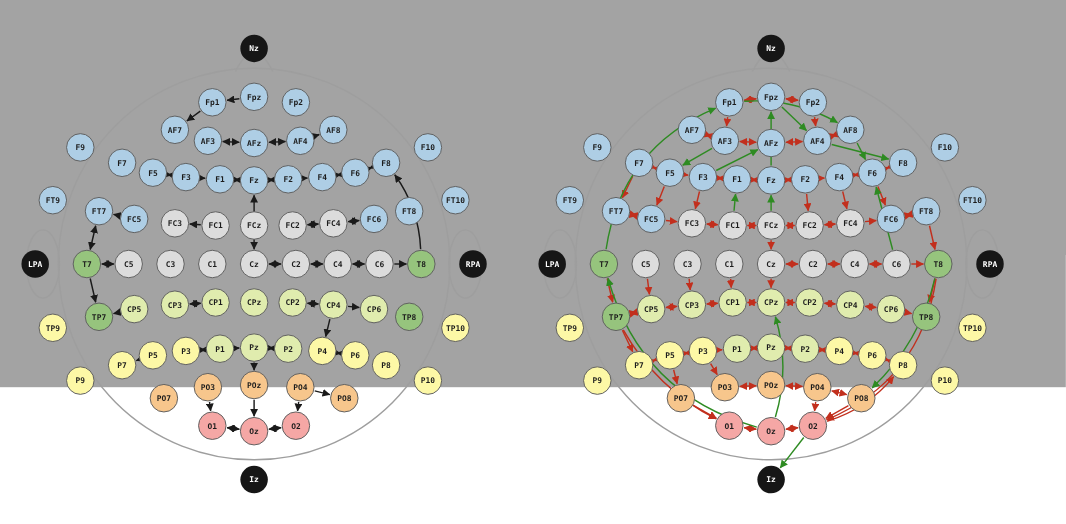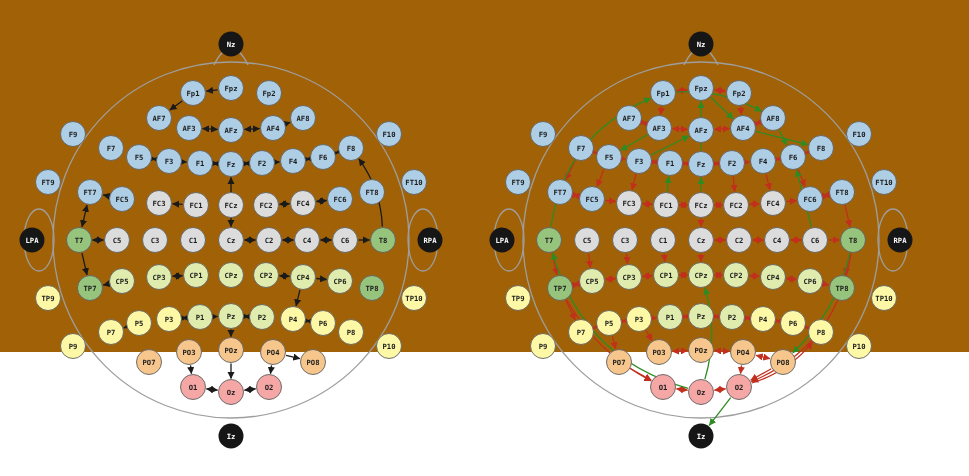--- a/index.html
+++ b/index.html
@@ -1,17 +1,17 @@
 <!DOCTYPE html>
 <html><head>
 <meta charset="utf-8">
 <style>
   html,body{margin:0;padding:0;background:#ffffff;}
   body{width:969px;height:476px;overflow:hidden;font-family:"DejaVu Sans Mono",monospace;}
-  .figure-wrap{width:969px;height:352px;background:#a16207;}
+  .figure-wrap{width:969px;height:352px;background:#a3a3a3;}
   svg{display:block;}
   .elabel{font-family:"DejaVu Sans Mono",monospace;font-size:7.2px;font-weight:700;}
 </style>
 </head>
 <body>
 
 <div class="figure-wrap">
   <svg id="montage-svg" width="969" height="476" viewBox="0 0 969 476">
       <defs>
         <marker id="arw0_0" viewBox="0 0 8 8" refX="7.5" refY="4" markerWidth="5.5" markerHeight="5.5" orient="auto-start-reverse">

